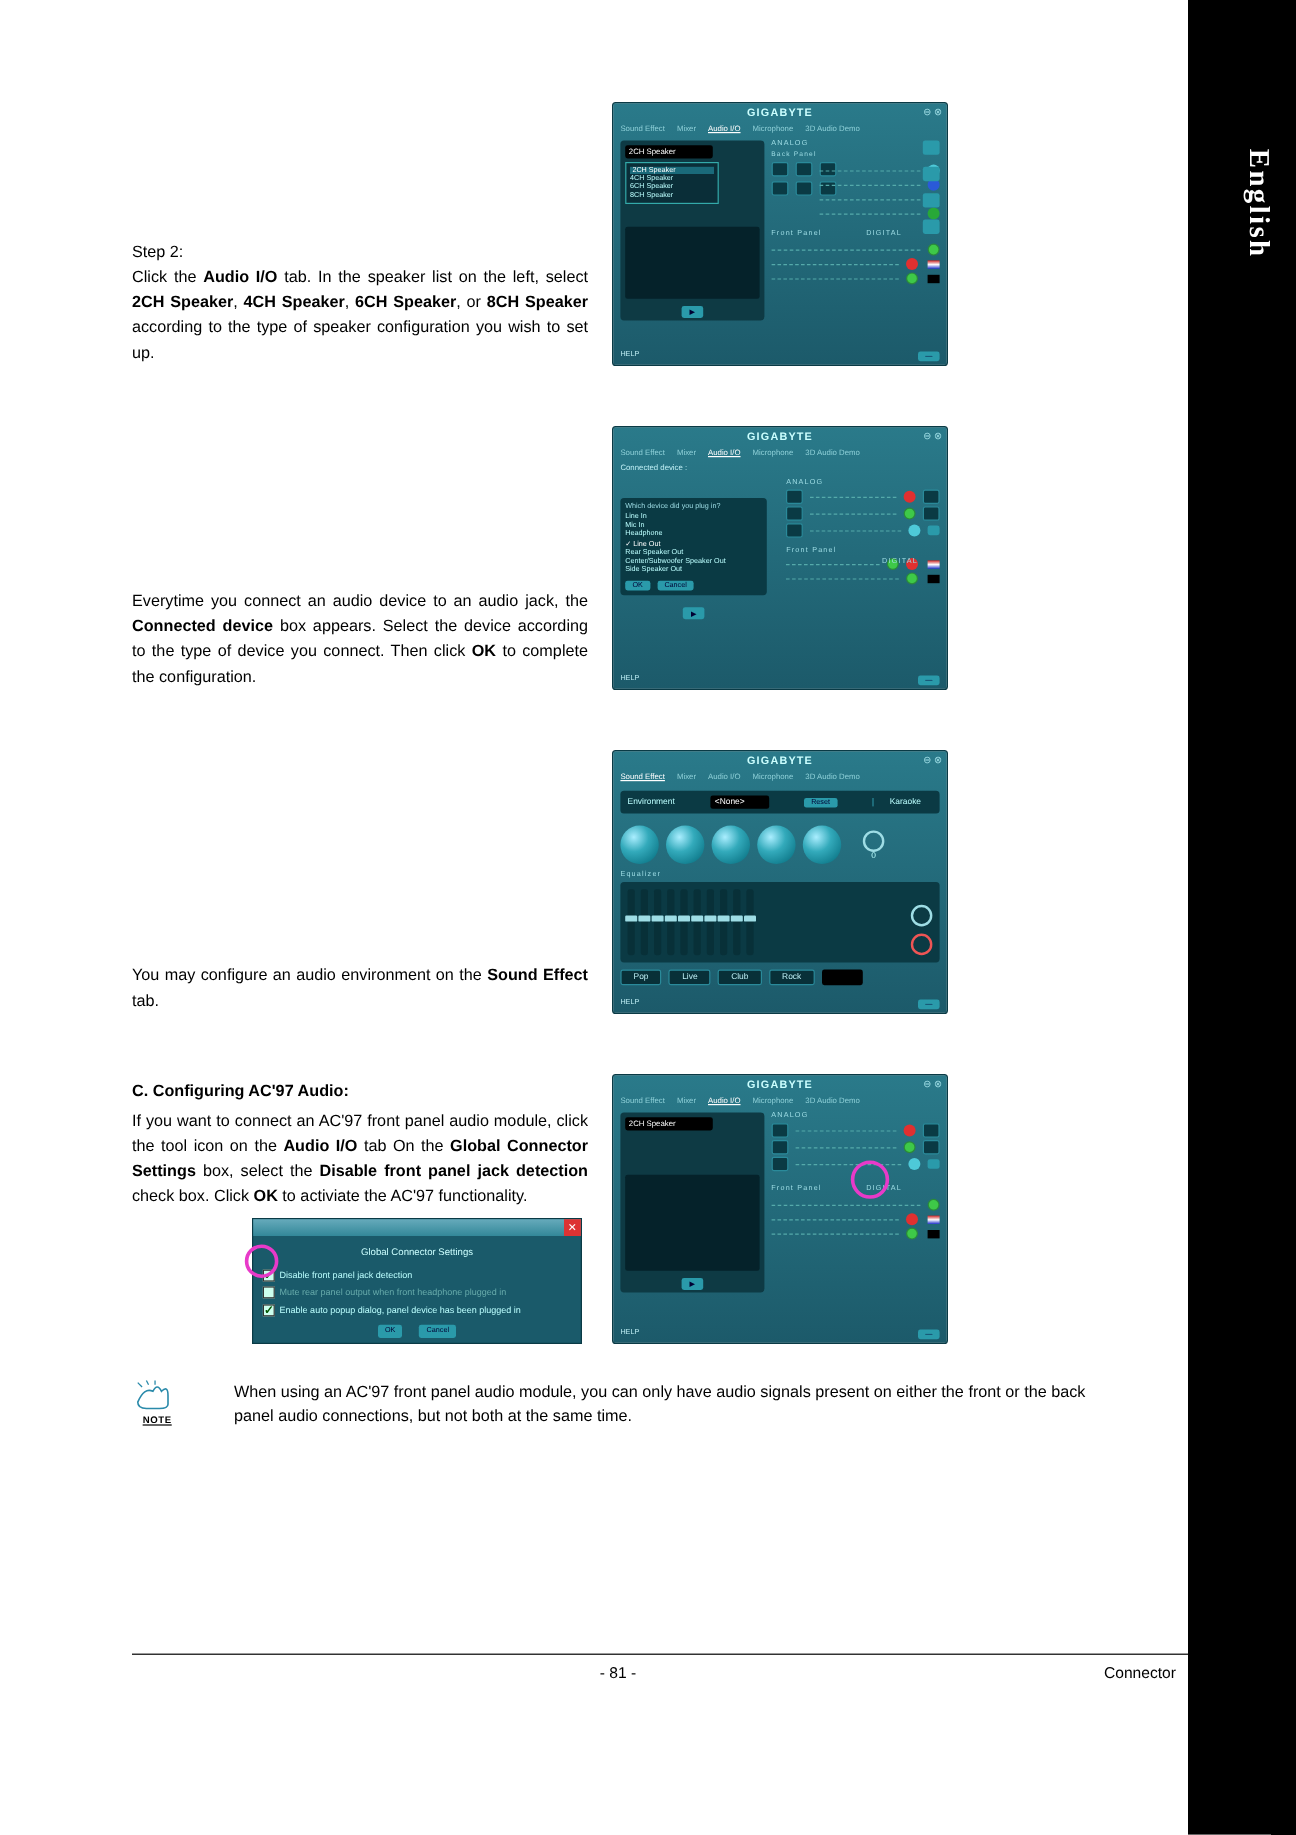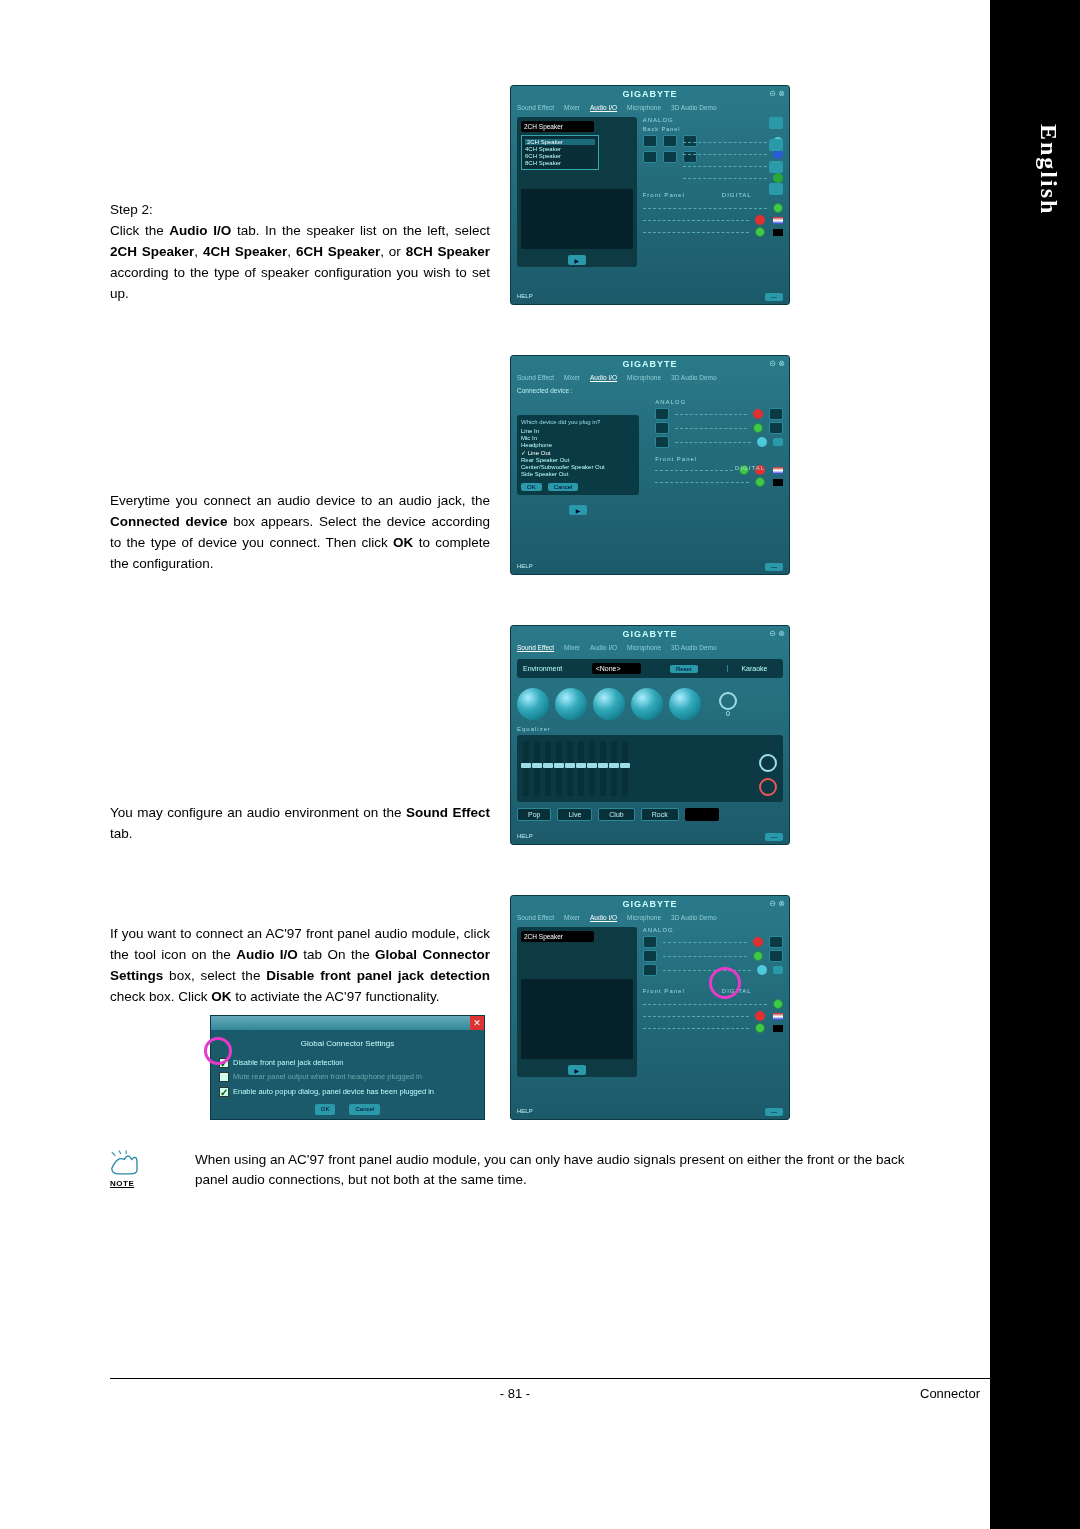--- a/index.html
+++ b/index.html
@@ -198,21 +198,21 @@
   .gcs-row { display: flex; align-items: center; gap: 4px; margin: 3px 0; font-size: 7.5px; }
   .chkbox {
     width: 10px; height: 10px; background: #cfe; border: 1px solid #333; position: relative;
   }
   .chkbox.checked::after { content: "✓"; position: absolute; top: -3px; left: 0; color: #050; font-size: 10px; font-weight: bold; }
   .dim { color: #6aa; }
   .gcs-btns { display: flex; justify-content: center; gap: 14px; margin-top: 6px; }
   
   .note-block { display: flex; gap: 12px; align-items: flex-start; margin-top: 30px; }
   .note-icon {
-    width: 42px; text-align: left;
+    width: 42px; text-align: center;
   }
   .note-svg { width: 36px; height: 26px; }
   .note-label { font-size: 8px; font-weight: bold; text-decoration: underline; letter-spacing: 0.5px; }
   .note-text { flex: 1; line-height: 1.5; margin-left: 31px; }
   
   .footer-rule {
     position: absolute; left: 110px; right: 90px; top: 1378px;
     border-top: 1px solid #000;
   }
   .footer {
@@ -464,20 +464,21 @@
       </div>
       <div class="shot-footer">
           <span>HELP</span>
           <span class="btn-like">—</span>
         </div>
     </div>
   </div>
 
   <div class="section two-col" style="margin-bottom:0">
     <div class="text-col">
+      <div class="heading">C. Configuring AC'97 Audio:</div>
       <span>If you want to connect an AC'97 front panel audio module, click the tool icon on the </span><span class="b">Audio I/O</span><span> tab On the </span><span class="b">Global Connector Settings</span><span> box, select the </span><span class="b">Disable front panel jack detection</span><span> check box. Click </span><span class="b">OK</span><span> to activiate the AC'97 functionality.</span>
 
       <div class="gcs-wrap">
         <div class="gcs-circle"></div>
         <div class="gcs-dialog">
           <div class="gcs-titlebar">
             <div class="x">✕</div>
           </div>
           <div class="gcs-inner">
             <div class="gcs-heading">Global Connector Settings</div>

